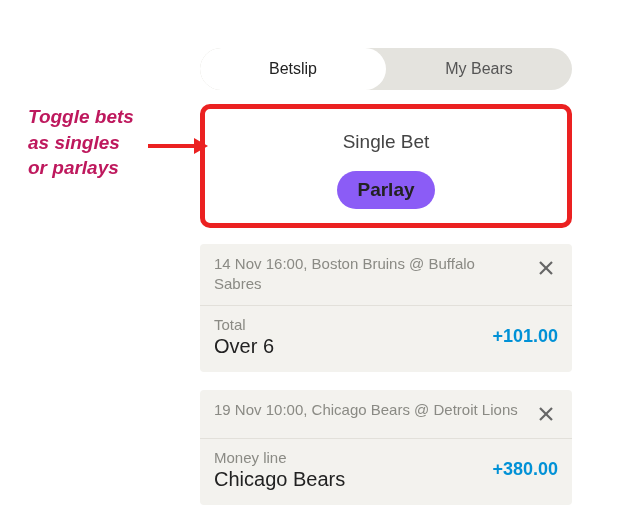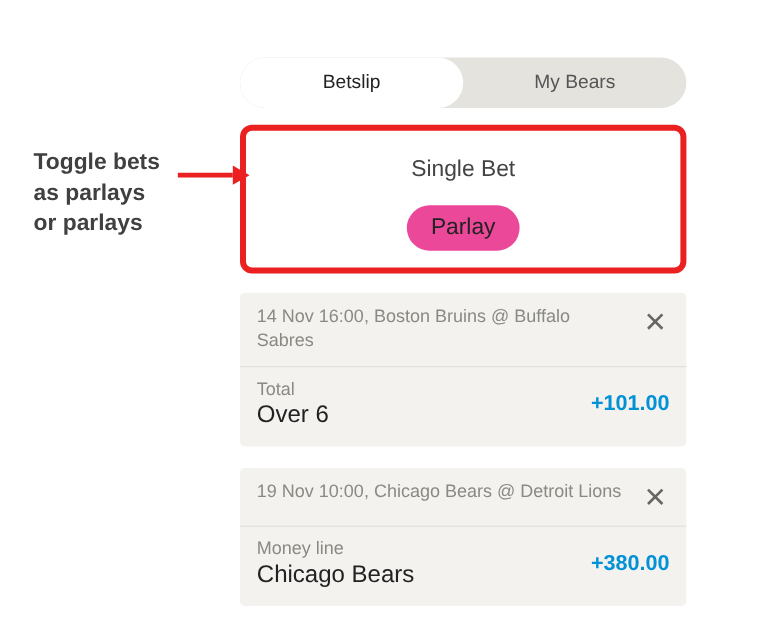--- a/index.html
+++ b/index.html
@@ -8,25 +8,26 @@
     width: 637px; height: 531px;
     font-family: -apple-system, BlinkMacSystemFont, "Segoe UI", Arial, sans-serif;
     background: #ffffff;
     color: #222;
     position: relative;
   }
 
   .annotation {
     position: absolute;
     left: 28px;
-    top: 123px;
-    color: #404040;
+    top: 104px;
+    color: #be185d;
     font-weight: 600;
     font-size: 19px;
     line-height: 1.35;
+    font-style: italic;
   }
   .arrow-wrap {
     position: absolute;
     left: 148px;
     top: 136px;
     width: 60px;
     height: 20px;
   }
 
   .panel {
@@ -74,23 +75,23 @@
     flex-direction: column;
   }
   .mode-item {
     font-size: 19px;
     color: #444;
     padding: 8px 20px;
     cursor: pointer;
     border-radius: 999px;
   }
   .mode-item.active {
-    background: #ec4899;
-    color: #222;
-    font-weight: 400;
+    background: #8b5cf6;
+    color: #222;
+    font-weight: 700;
   }
 
   
   .bets { margin-top: 16px; display: flex; flex-direction: column; gap: 18px; }
   .card {
     background: #f3f2ee;
     border-radius: 4px;
     overflow: hidden;
   }
   .card-head {
@@ -136,21 +137,21 @@
     white-space: nowrap;
   }
 
   svg { display: block; }
 </style>
 </head>
 <body>
 
 <div class="annotation">
   <div>Toggle bets</div>
-  <div>as parlays</div>
+  <div>as singles</div>
   <div>or parlays</div>
 </div>
 
 <div class="arrow-wrap">
   <svg viewBox="0 0 60 20" width="60" height="20">
     <line x1="0" y1="10" x2="46" y2="10" stroke="#eb2121" stroke-width="4"></line>
     <polygon points="46,2 60,10 46,18" fill="#eb2121"></polygon>
   </svg>
 </div>
 

